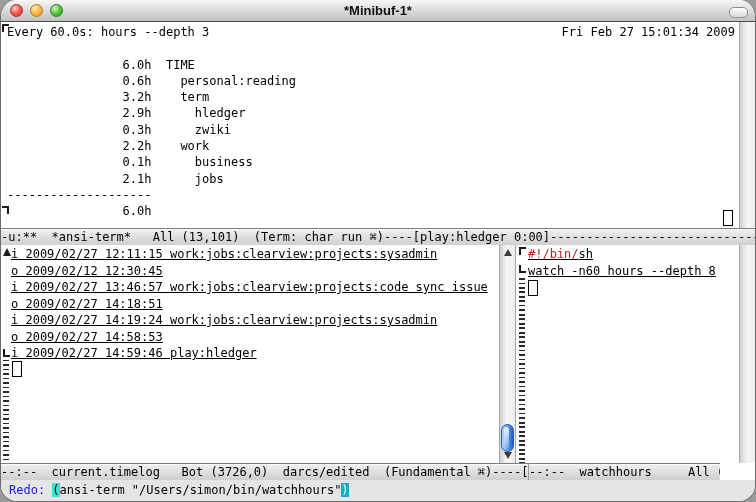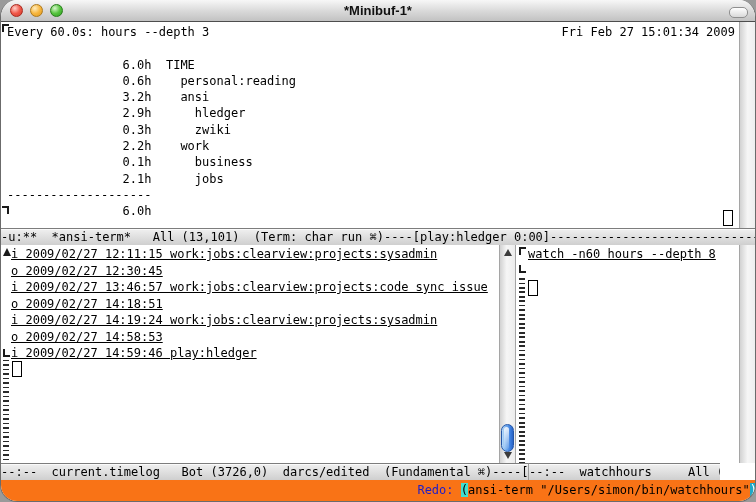--- a/index.html
+++ b/index.html
@@ -37,22 +37,22 @@
   .script-text{position:absolute;left:10px;top:1px;}
   .red{color:#b22222;}
   
   .modeline{position:absolute;height:17px;line-height:16px;white-space:pre;overflow:hidden;
     background:linear-gradient(#f0f0f0,#cfcfcf);border-top:1px solid #7d7d7d;
     box-shadow:inset 0 1px 0 #fafafa;box-sizing:border-box;color:#000;}
   .ml1{left:0;top:228px;width:756px;}
   .ml2a{left:0;top:463px;width:527px;}
   .ml2b{left:527px;top:463px;width:192px;border-left:1px solid #9a9a9a;}
   
-  .minibuffer{position:absolute;left:0;top:480px;width:756px;height:22px;background:#f97316;
-    line-height:20px;white-space:pre;padding-left:8px;box-sizing:border-box;text-align:right;}
+  .minibuffer{position:absolute;left:0;top:480px;width:756px;height:22px;background:#e5e5e5;
+    line-height:20px;white-space:pre;padding-left:8px;box-sizing:border-box;}
   .prompt{color:#1d1dcc;}
   .paren-open{background:#40e0d0;color:#000;}
   .paren-close{background:#1fa8c8;color:#fff;}
   
   .hollow-cursor{position:absolute;width:8px;height:14px;border:1px solid #000;background:#fff;}
   
   .angle-top{position:absolute;width:7px;height:8px;border-top:2px solid #1a1a1a;border-left:2px solid #1a1a1a;box-sizing:border-box;}
   .angle-bottom{position:absolute;width:7px;height:8px;border-bottom:2px solid #1a1a1a;border-left:2px solid #1a1a1a;box-sizing:border-box;}
   .angle-bend{position:absolute;width:7px;height:8px;border-top:2px solid #1a1a1a;border-right:2px solid #1a1a1a;box-sizing:border-box;}
   .fringe-up-arrow{position:absolute;width:0;height:0;border-left:4px solid transparent;border-right:4px solid transparent;border-bottom:8px solid #1a1a1a;}
@@ -85,40 +85,40 @@
     <div class="title">*Minibuf-1*</div>
     <div class="pill"></div>
   </div>
 
   <div class="term-pane">
     <div class="angle-top" style="left:1px;top:2px;"></div>
     <div class="term-header"><span>Every 60.0s: hours --depth 3</span><span class="date">Fri Feb 27 15:01:34 2009</span></div>
     <div class="term-report">
       <div class="line">                6.0h  TIME</div>
       <div class="line">                0.6h    personal:reading</div>
-      <div class="line">                3.2h    ansi</div>
+      <div class="line">                3.2h    term</div>
       <div class="line">                2.9h      hledger</div>
       <div class="line">                0.3h      zwiki</div>
       <div class="line">                2.2h    work</div>
       <div class="line">                0.1h      business</div>
       <div class="line">                2.1h      jobs</div>
       <div class="line">--------------------</div>
       <div class="line">                6.0h</div>
     </div>
     <div class="angle-bend" style="left:1px;top:184px;"></div>
     <div class="hollow-cursor" style="left:722px;top:188px;"></div>
   </div>
 
   <div class="modeline ml1">-u:**  *ansi-term*   All (13,101)  (Term: char run ⌘)----[play:hledger 0:00]---------------------------------------------</div>
 
   <div class="timelog-pane">
     <div class="fringe-up-arrow" style="left:2px;top:3px;"></div>
     <div class="timelog-text">
       <div class="bline">i 2009/02/27 12:11:15 work:jobs:clearview:projects:sysadmin</div>
-      <div class="bline">o 2009/02/27 12:30:45</div>
+      <div class="bline">o 2009/02/12 12:30:45</div>
       <div class="bline">i 2009/02/27 13:46:57 work:jobs:clearview:projects:code sync issue</div>
       <div class="bline">o 2009/02/27 14:18:51</div>
       <div class="bline">i 2009/02/27 14:19:24 work:jobs:clearview:projects:sysadmin</div>
       <div class="bline">o 2009/02/27 14:58:53</div>
       <div class="bline">i 2009/02/27 14:59:46 play:hledger</div>
     </div>
     <div class="angle-bottom" style="left:2px;top:104px;"></div>
     <div class="hollow-cursor" style="left:11px;top:116px;"></div>
     <div class="empty-dashes" style="left:2px;top:115px;height:103px;"></div>
   </div>
@@ -127,20 +127,21 @@
     <div class="sb-arrow up"></div>
     <div class="sb-thumb" style="top:179px;"></div>
     <div class="sb-arrow down"></div>
   </div>
 
   <div class="script-pane">
     <div class="angle-top" style="left:1px;top:2px;"></div>
     <div class="angle-bottom" style="left:1px;top:20px;"></div>
     <div class="empty-dashes" style="left:1px;top:33px;height:185px;"></div>
     <div class="script-text">
+      <div class="bline"><span class="red">#!/bin/</span><span>sh</span></div>
       <div class="bline">watch -n60 hours --depth 8</div>
     </div>
     <div class="hollow-cursor" style="left:10px;top:35px;"></div>
   </div>
 
   <div class="vscroll sb-right-top"></div>
   <div class="vscroll sb-right-bottom"></div>
 
   <div class="modeline ml2a">--:--  current.timelog   Bot (3726,0)  darcs/edited  (Fundamental ⌘)----[</div>
   <div class="modeline ml2b">--:--  watchhours     All (3,0)</div>

